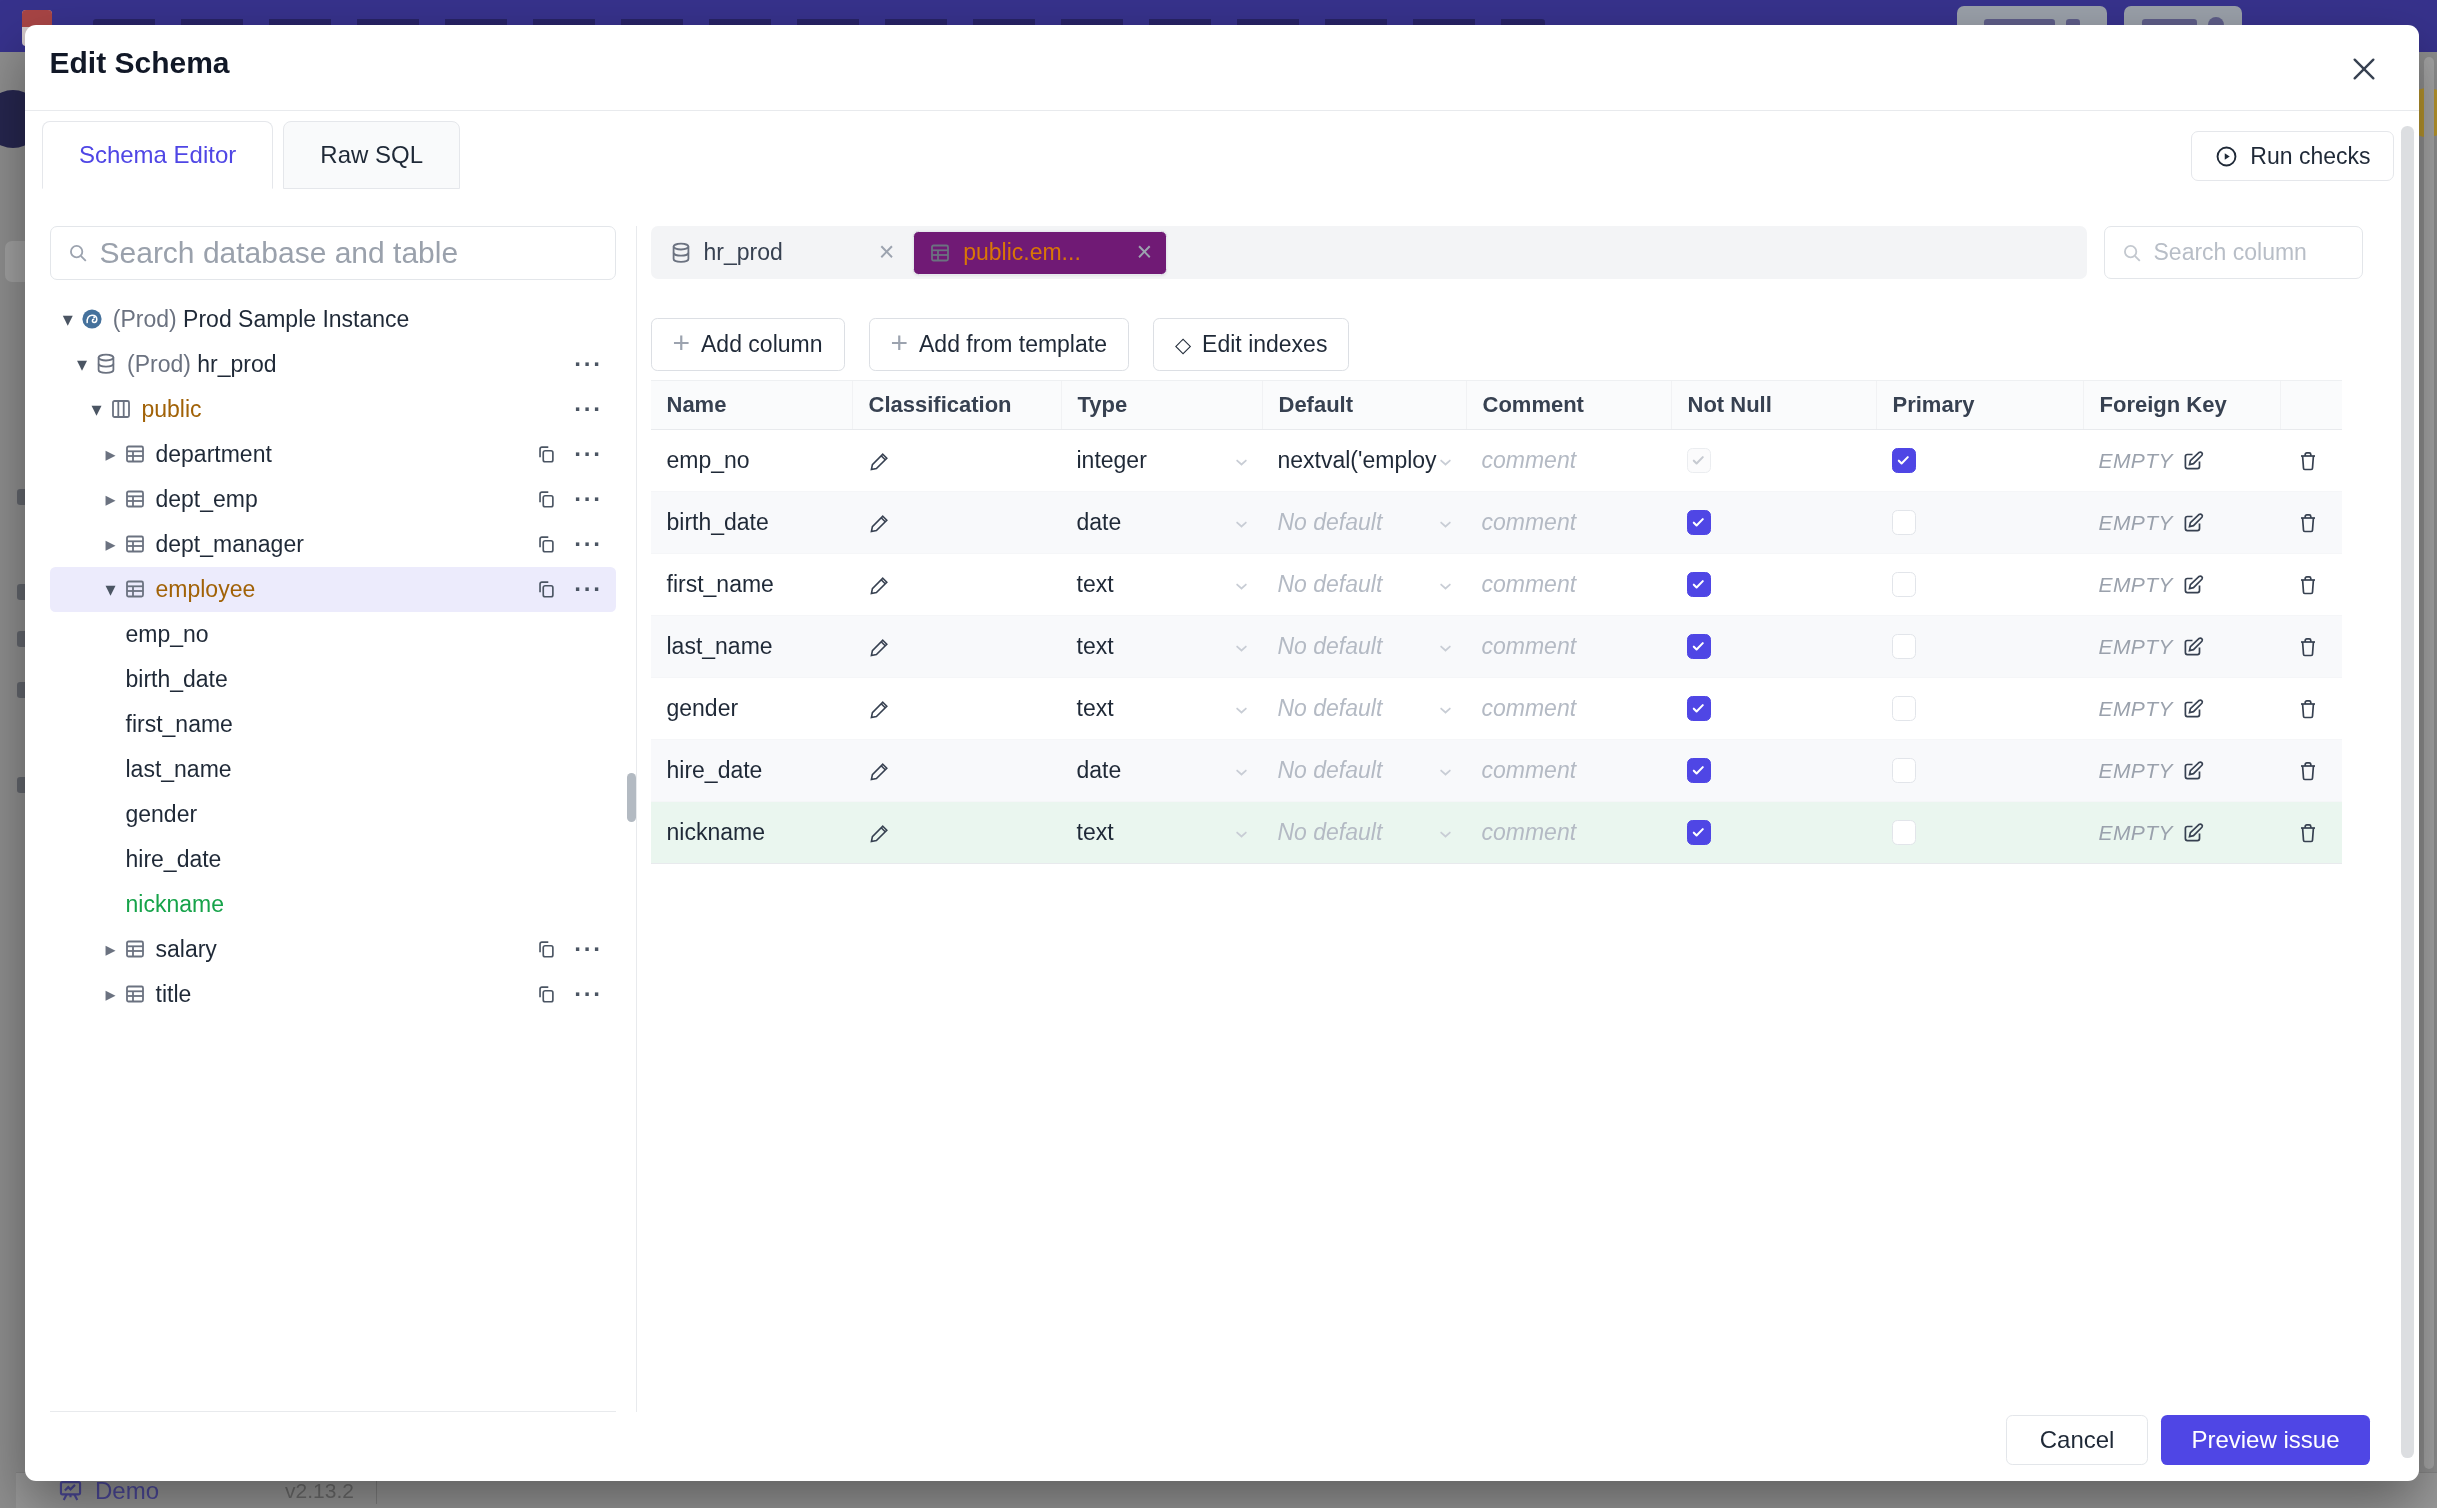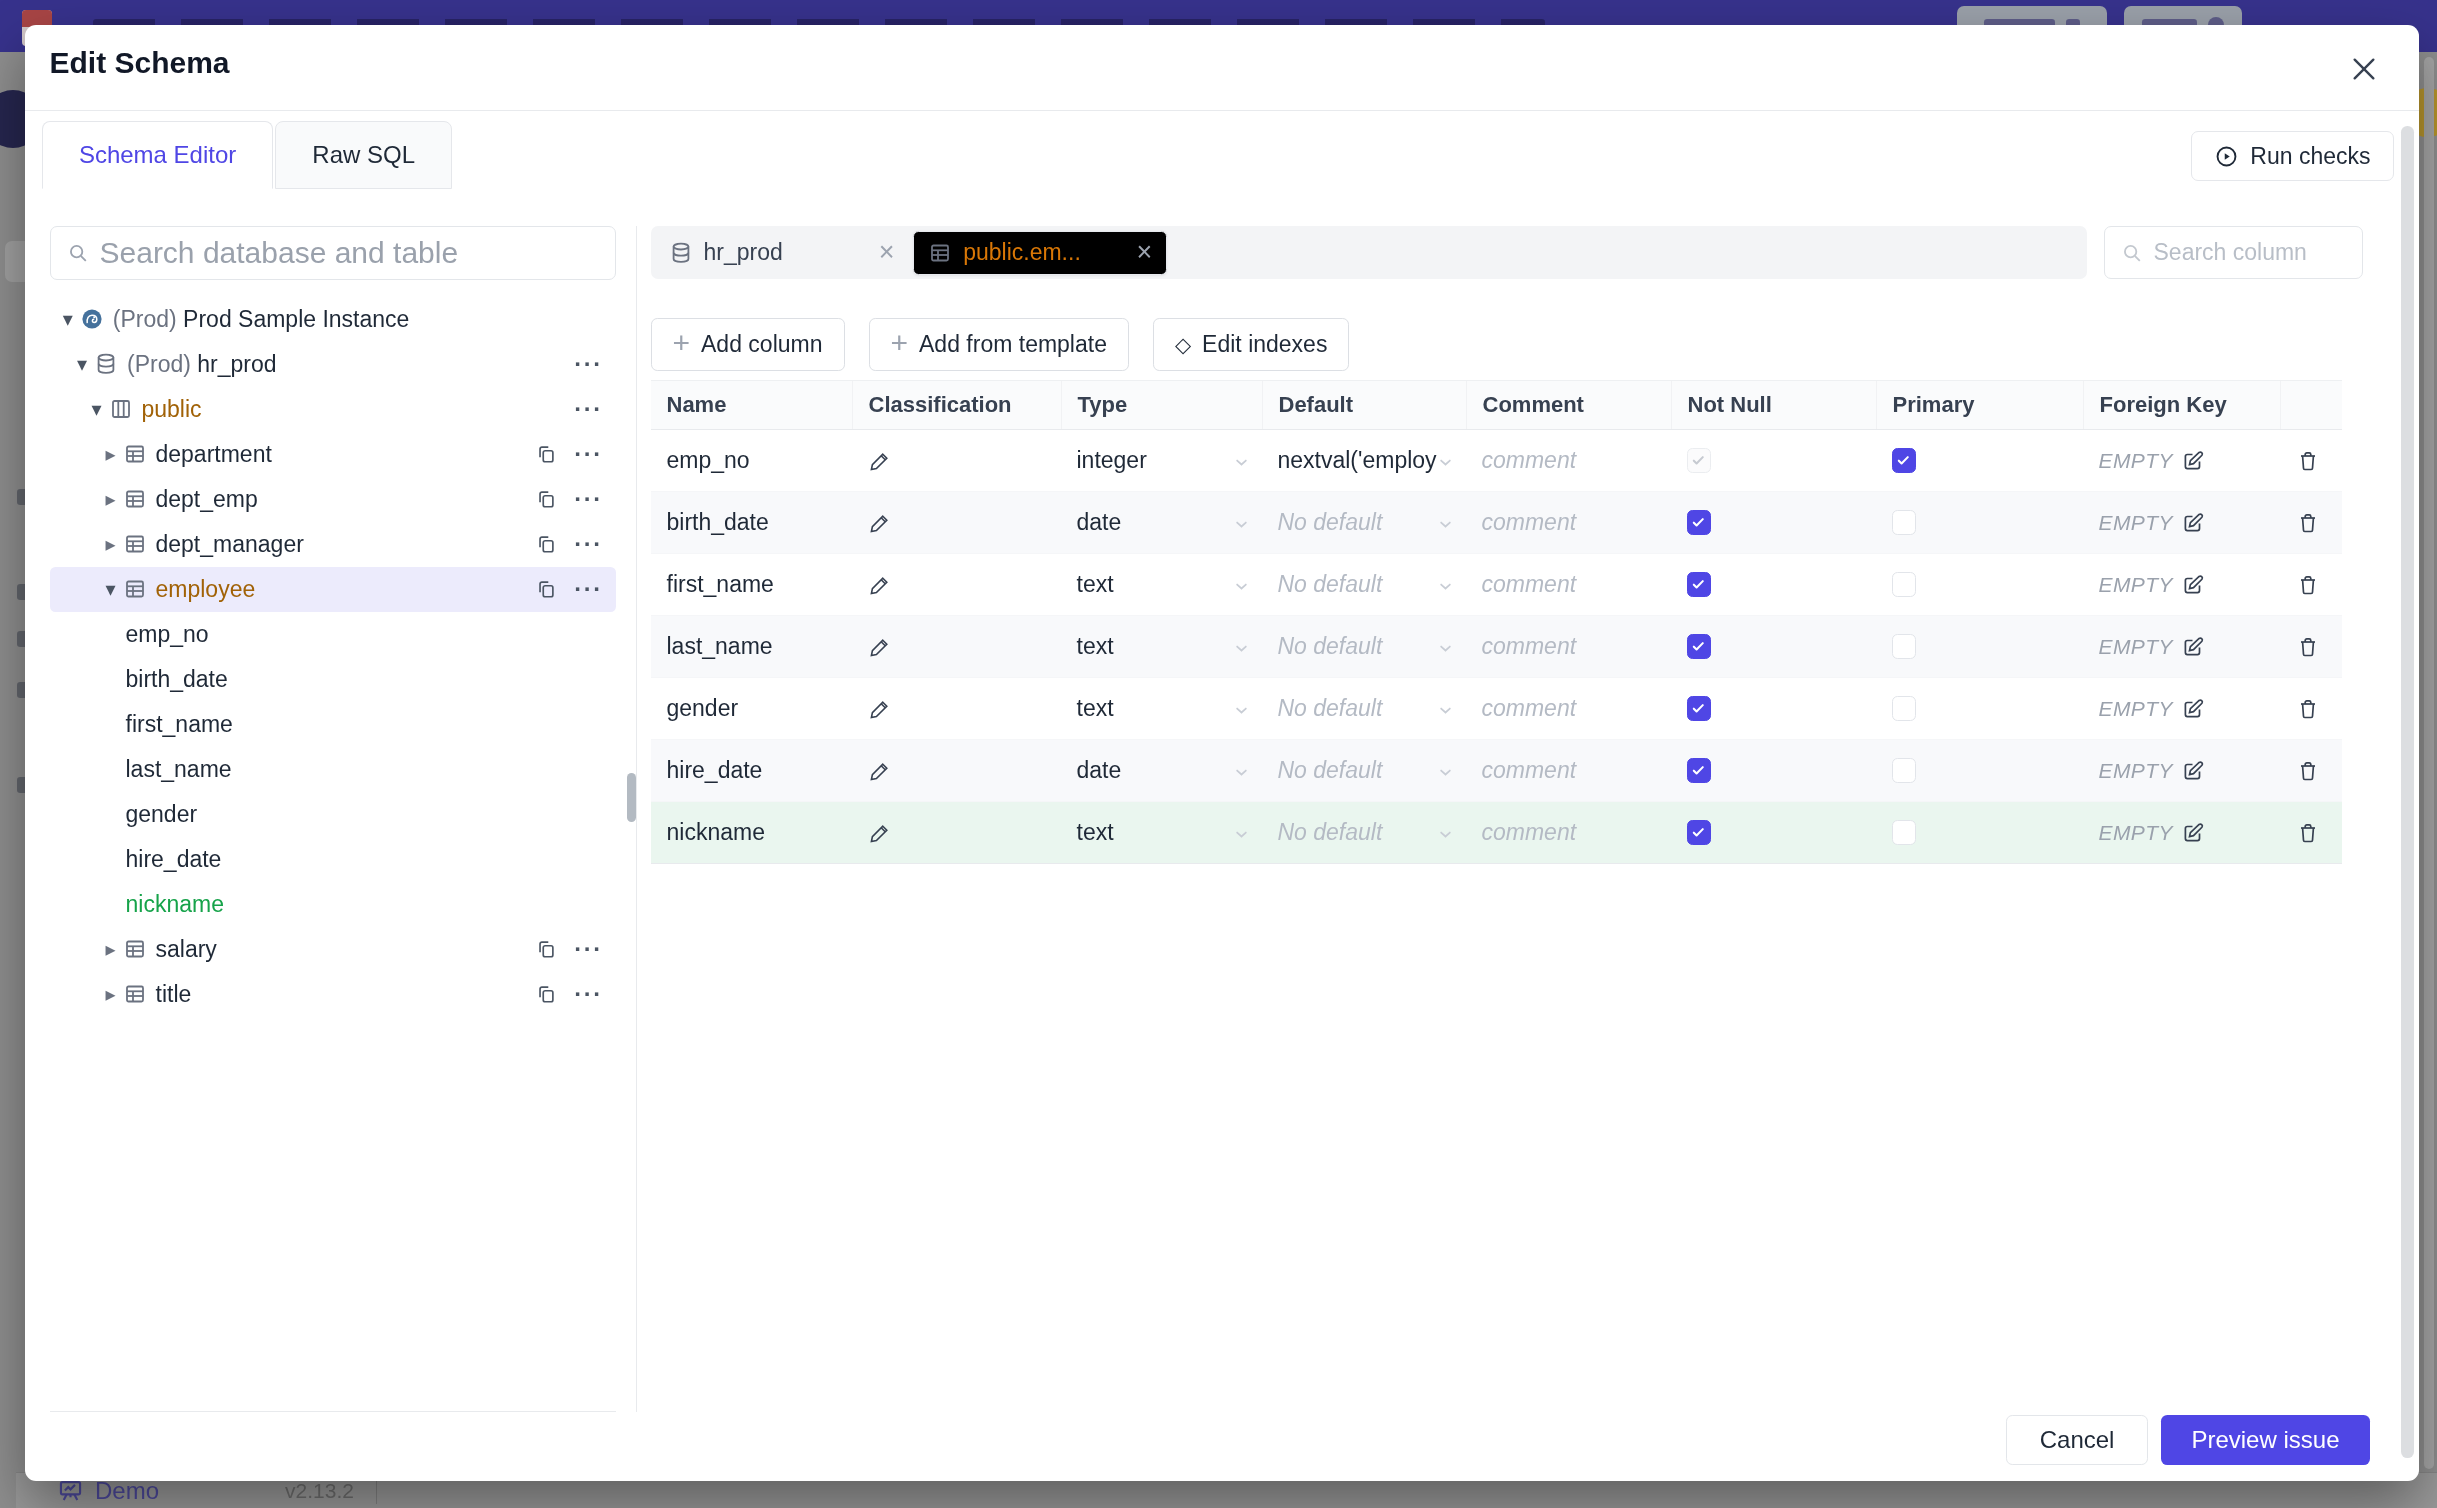--- a/index.html
+++ b/index.html
@@ -26,21 +26,21 @@
   .bg-version{margin-left:126px;color:#6e6e6e;font-size:21px;}
   .bg-footer-sep{width:0.8px;height:27px;background:#828282;margin-left:22px;}
 
   
   .modal{position:absolute;left:24.5px;top:25px;width:2394px;height:1456px;background:#fff;border-radius:11px;
     box-shadow:0 24px 55px rgba(0,0,0,.38);z-index:10;}
   .m-title{position:absolute;left:25px;top:20.5px;font-size:30px;font-weight:600;color:#111827;}
   .m-close{position:absolute;right:39px;top:28px;width:32px;height:32px;color:#374151;cursor:pointer;}
   .m-divider{position:absolute;left:0;top:85px;width:100%;border-top:0.8px solid #e8eaed;}
 
-  .m-tabs{position:absolute;left:17.4px;top:96px;display:flex;gap:2px;}
+  .m-tabs{position:absolute;left:17.4px;top:96px;display:flex;gap:10px;}
   .mtab{height:68px;display:flex;align-items:center;justify-content:center;padding:0 36px;font-size:24px;
     border:0.8px solid #e5e7eb;border-radius:8px 8px 0 0;color:#1f2937;background:#f9fafb;}
   .mtab.active{background:#fff;color:#4f46e5;border-bottom-color:#fff;}
 
   .run-checks{position:absolute;right:25px;top:106px;height:50px;display:flex;align-items:center;gap:11px;
     padding:0 22px;border:0.8px solid #e5e7eb;border-radius:7px;font-size:23px;color:#1f2937;font-weight:500;background:#fff;}
   .run-checks .rc-icon{width:25px;height:25px;color:#1f2937;}
 
   
   .sidebar{position:absolute;left:25px;top:201px;width:566px;height:1186px;border-bottom:0.8px solid #e8eaed;}
@@ -66,21 +66,21 @@
   .v-handle{position:absolute;left:602px;top:748px;width:9.5px;height:49px;border-radius:4.7px;background:#b3bac2;}
 
   
   .main{position:absolute;left:626px;top:226px;width:1712px;}
   .tabstrip{position:absolute;left:0;top:-25px;width:1436px;height:53px;background:#f3f4f6;border-radius:7px;
     display:flex;align-items:center;padding:4px;gap:4.7px;}
   .etab{width:254px;height:44px;display:flex;align-items:center;gap:11px;padding:0 14px;border-radius:5.5px;}
   .etab .e-icon{width:24px;height:24px;color:#6b7280;flex:none;}
   .etab .e-label{font-size:23px;color:#374151;white-space:nowrap;overflow:hidden;}
   .etab .e-x{margin-left:auto;font-size:27px;color:#9ca3af;line-height:1;}
-  .etab.active{background:#000000;border:0.8px solid #e7e9ee;box-shadow:0 0.8px 2.4px rgba(0,0,0,.07);}
+  .etab.active{background:#701a75;border:0.8px solid #e7e9ee;box-shadow:0 0.8px 2.4px rgba(0,0,0,.07);}
   .etab.active .e-label{color:#d97706;}
 
   .col-search{position:absolute;left:1453px;top:-25px;width:259px;height:53px;border:0.8px solid #e3e6ea;border-radius:7px;
     display:flex;align-items:center;gap:11px;padding:0 16px;background:#fff;}
   .col-search .s-icon{width:22px;height:22px;color:#c3c8cf;flex:none;}
   .col-search .s-ph{font-size:23px;color:#b8bec7;}
 
   .actions-row{position:absolute;left:0;top:67px;display:flex;gap:24px;}
   .act-btn{height:53px;display:flex;align-items:center;gap:11px;padding:0 21px;border:0.8px solid #dcdfe4;border-radius:6.3px;
     background:#fff;font-size:23px;color:#1f2937;}

